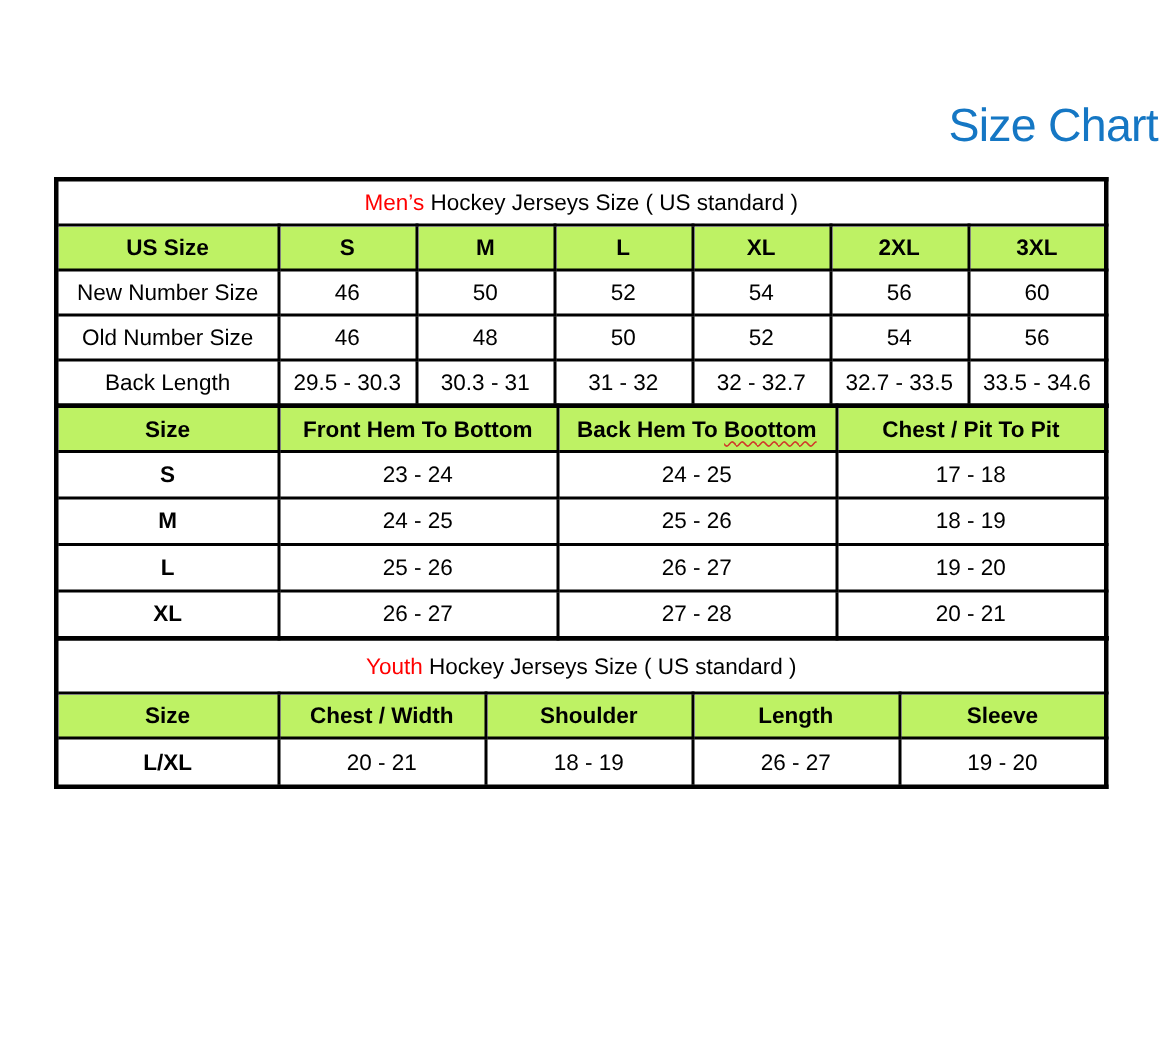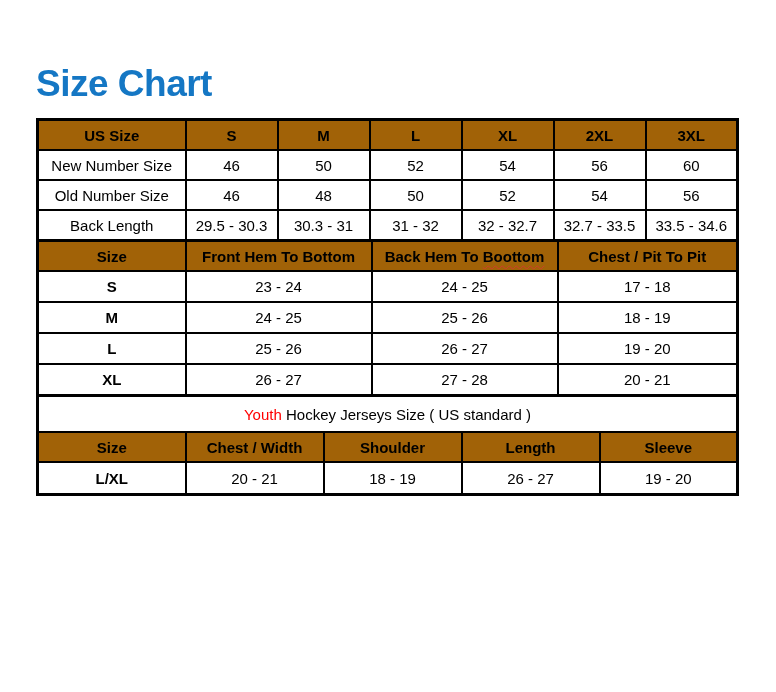--- a/index.html
+++ b/index.html
@@ -17,24 +17,24 @@
     height: 692px;
     position: relative;
   }
   .page-title {
     margin: 0;
     padding-top: 66px;
     padding-bottom: 16px;
     width: 736px;            
     padding-left: 36px;
     box-sizing: content-box;
-    text-align: left;
+    text-align: right;
     color: #1577c4;
-    font-size: 37px;
-    font-weight: bold;
+    font-size: 31px;
+    font-weight: normal;
     letter-spacing: -0.5px;
     line-height: 36px;
   }
   .chart-wrap {
     width: 700px;
     margin-left: 36px;
   }
   table.size-table {
     width: 700px;
     table-layout: fixed;
@@ -56,21 +56,21 @@
     background: #ffff00;
     height: 38px;
     font-size: 17px;
     font-weight: bold;
   }
   .banner-accent { color: #ff0000; }
   .size-table th {
     font-size: 15px;
     font-weight: bold;
     height: 28px;
-    background: #a16207;
+    background: #bef264;
   }
   .size-table td {
     font-size: 15px;
     font-weight: normal;
     height: 28px;
     background: #ffffff;
   }
   table.womens td { height: 29px; }
   table.youth .banner-cell { height: 34px; }
   table.youth td { height: 30px; }
@@ -97,20 +97,25 @@
       <colgroup>
         <col style="width:148px">
           <col style="width:92px">
           <col style="width:92px">
           <col style="width:92px">
         <col style="width:92px">
           <col style="width:92px">
           <col style="width:92px">
       </colgroup>
       <tbody>
+          <tr>
+        <td class="banner-cell" colspan="7">
+          <span class="banner-accent">Men’s</span><span> Hockey Jerseys Size ( US standard )</span>
+        </td>
+      </tr>
       <tr>
         <th>US Size</th>
         <th>S</th>
         <th>M</th>
         <th>L</th>
         <th>XL</th>
         <th>2XL</th>
         <th>3XL</th>
       </tr>
       <tr>

